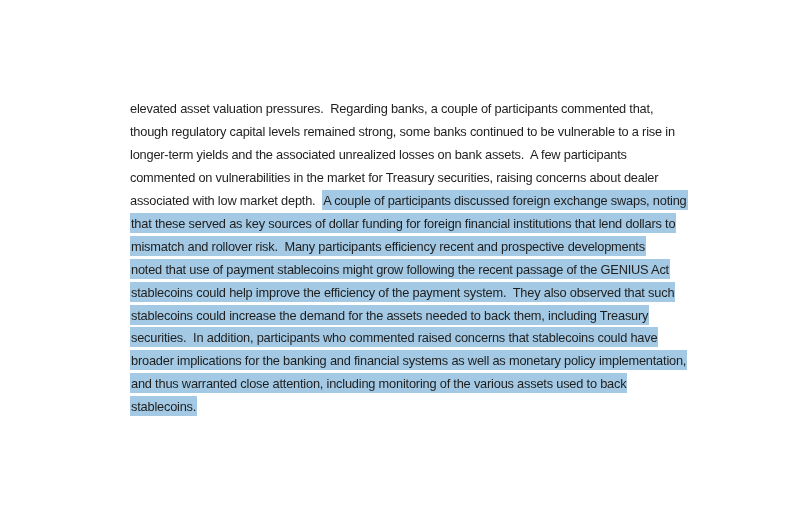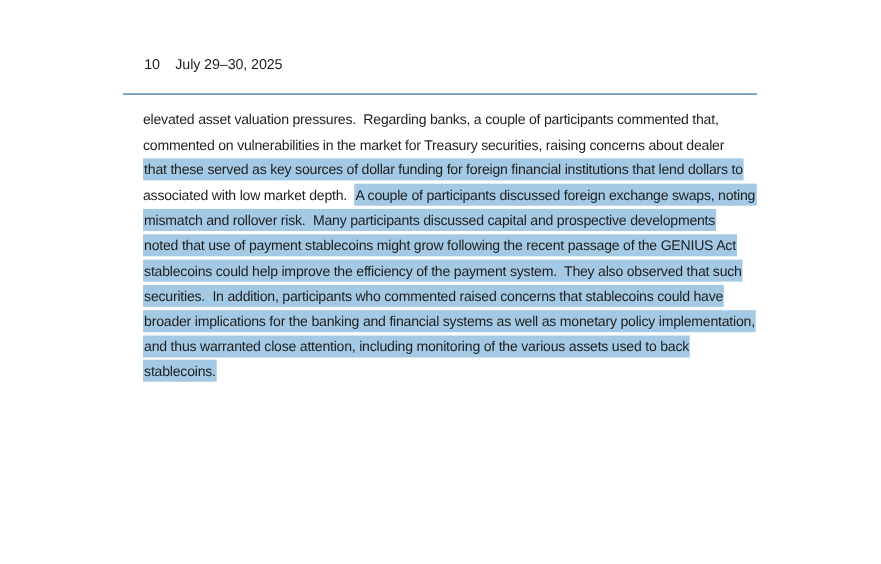--- a/index.html
+++ b/index.html
@@ -50,29 +50,29 @@
   .seg-hl {
     color: var(--text-color);
     background-color: var(--hl-color);
     padding: 2.5px 1px 2.5px 1px;
   }
 </style>
 </head>
 <body>
 
 <div class="page">
-  <div class="header">
-    <span class="page-num">10</span><span>July 29–30, 2025</span>
-  </div>
   <div class="doc-body" id="doc-body">
       <div class="line"><span class="seg-plain">elevated asset valuation pressures.  Regarding banks, a couple of participants commented that,</span></div>
+      <div class="line"><span class="seg-plain">though regulatory capital levels remained strong, some banks continued to be vulnerable to a rise in</span></div>
+      <div class="line"><span class="seg-plain">longer-term yields and the associated unrealized losses on bank assets.  A few participants</span></div>
       <div class="line"><span class="seg-plain">commented on vulnerabilities in the market for Treasury securities, raising concerns about dealer</span></div>
+      <div class="line"><span class="seg-plain">associated with low market depth.  </span><span class="seg-hl">A couple of participants discussed foreign exchange swaps, noting</span></div>
       <div class="line"><span class="seg-hl">that these served as key sources of dollar funding for foreign financial institutions that lend dollars to</span></div>
-      <div class="line"><span class="seg-plain">associated with low market depth.  </span><span class="seg-hl">A couple of participants discussed foreign exchange swaps, noting</span></div>
-      <div class="line"><span class="seg-hl">mismatch and rollover risk.  Many participants discussed capital and prospective developments</span></div>
+      <div class="line"><span class="seg-hl">mismatch and rollover risk.  Many participants efficiency recent and prospective developments</span></div>
       <div class="line"><span class="seg-hl">noted that use of payment stablecoins might grow following the recent passage of the GENIUS Act</span></div>
       <div class="line"><span class="seg-hl">stablecoins could help improve the efficiency of the payment system.  They also observed that such</span></div>
+      <div class="line"><span class="seg-hl">stablecoins could increase the demand for the assets needed to back them, including Treasury</span></div>
       <div class="line"><span class="seg-hl">securities.  In addition, participants who commented raised concerns that stablecoins could have</span></div>
       <div class="line"><span class="seg-hl">broader implications for the banking and financial systems as well as monetary policy implementation,</span></div>
       <div class="line"><span class="seg-hl">and thus warranted close attention, including monitoring of the various assets used to back</span></div>
       <div class="line"><span class="seg-hl">stablecoins.</span></div>
     </div>
 </div>
 
 </body></html>

